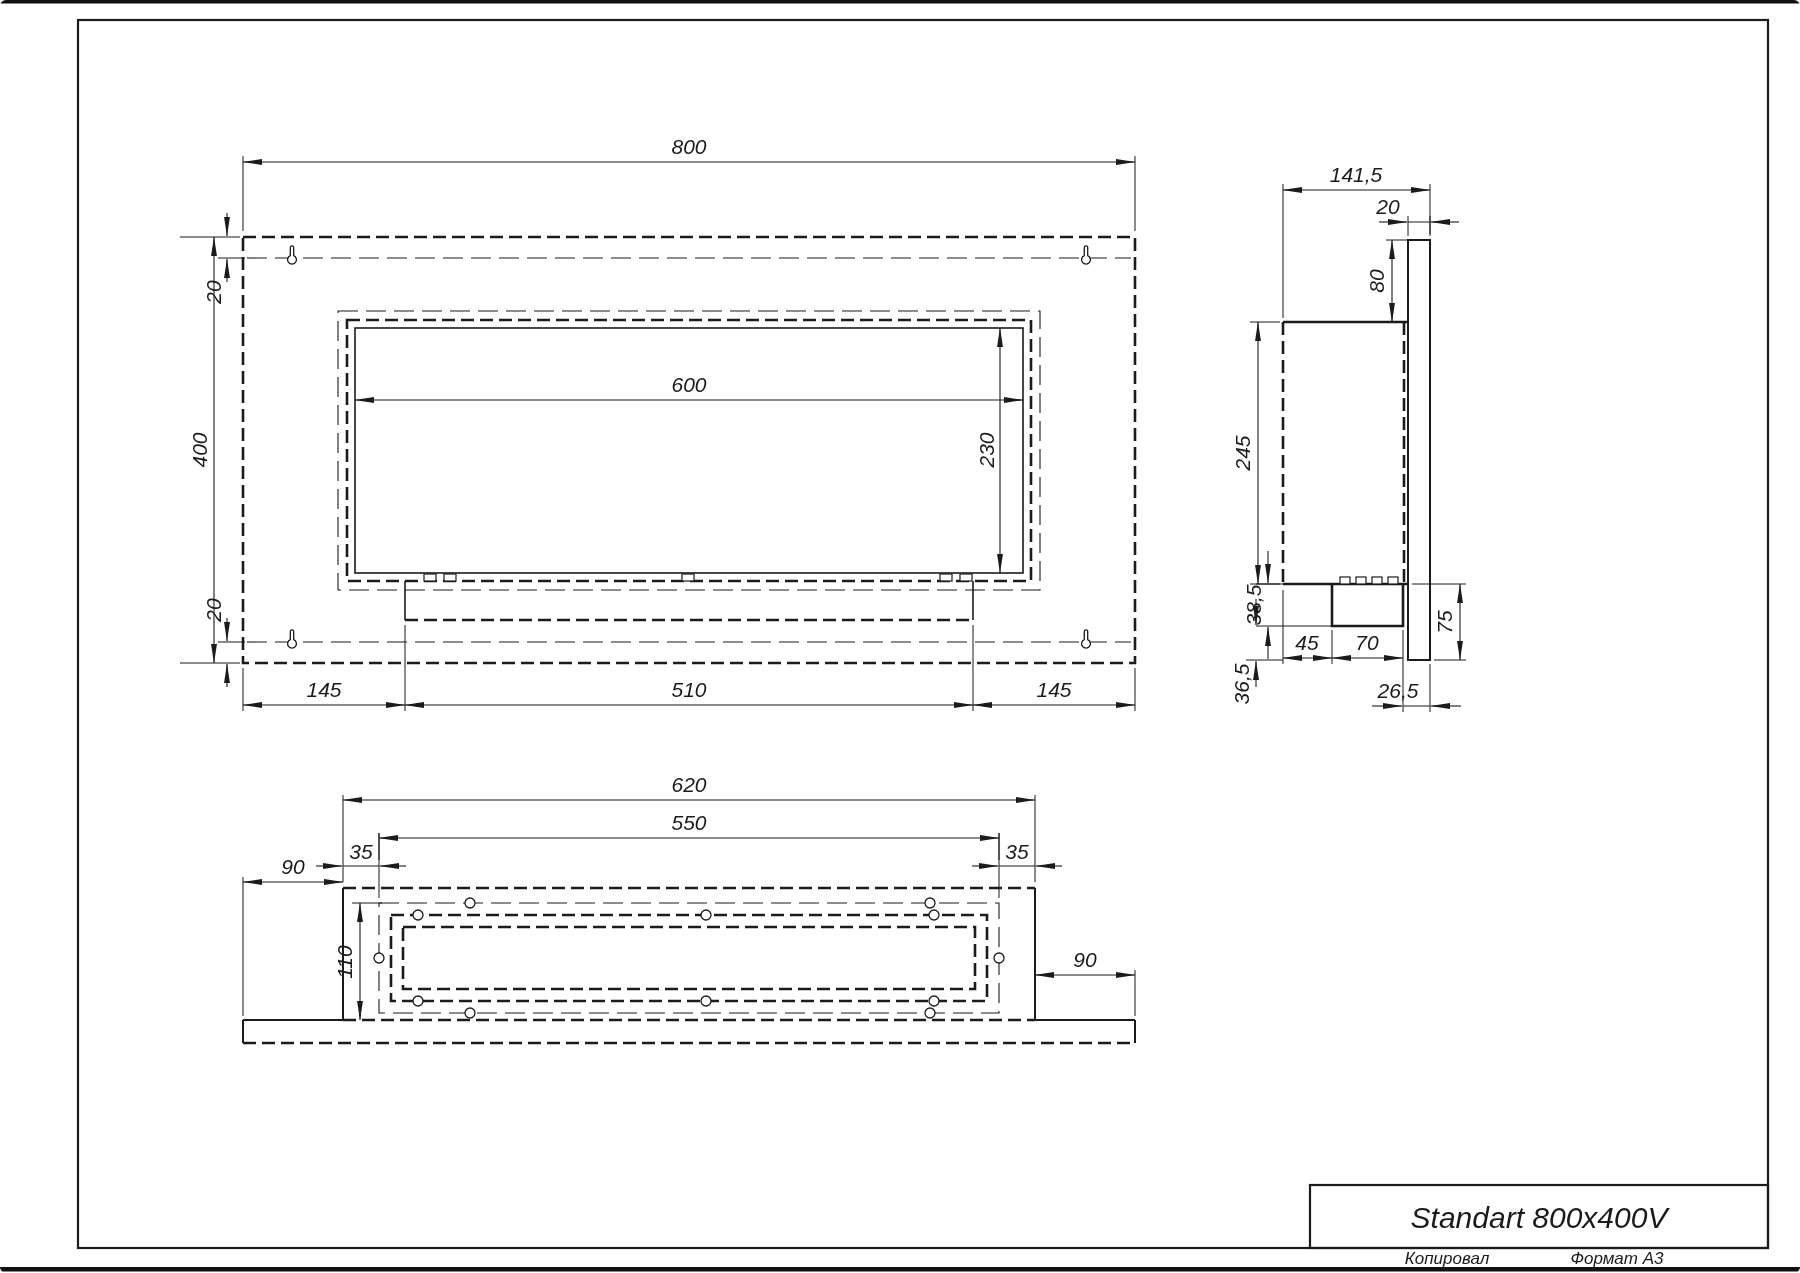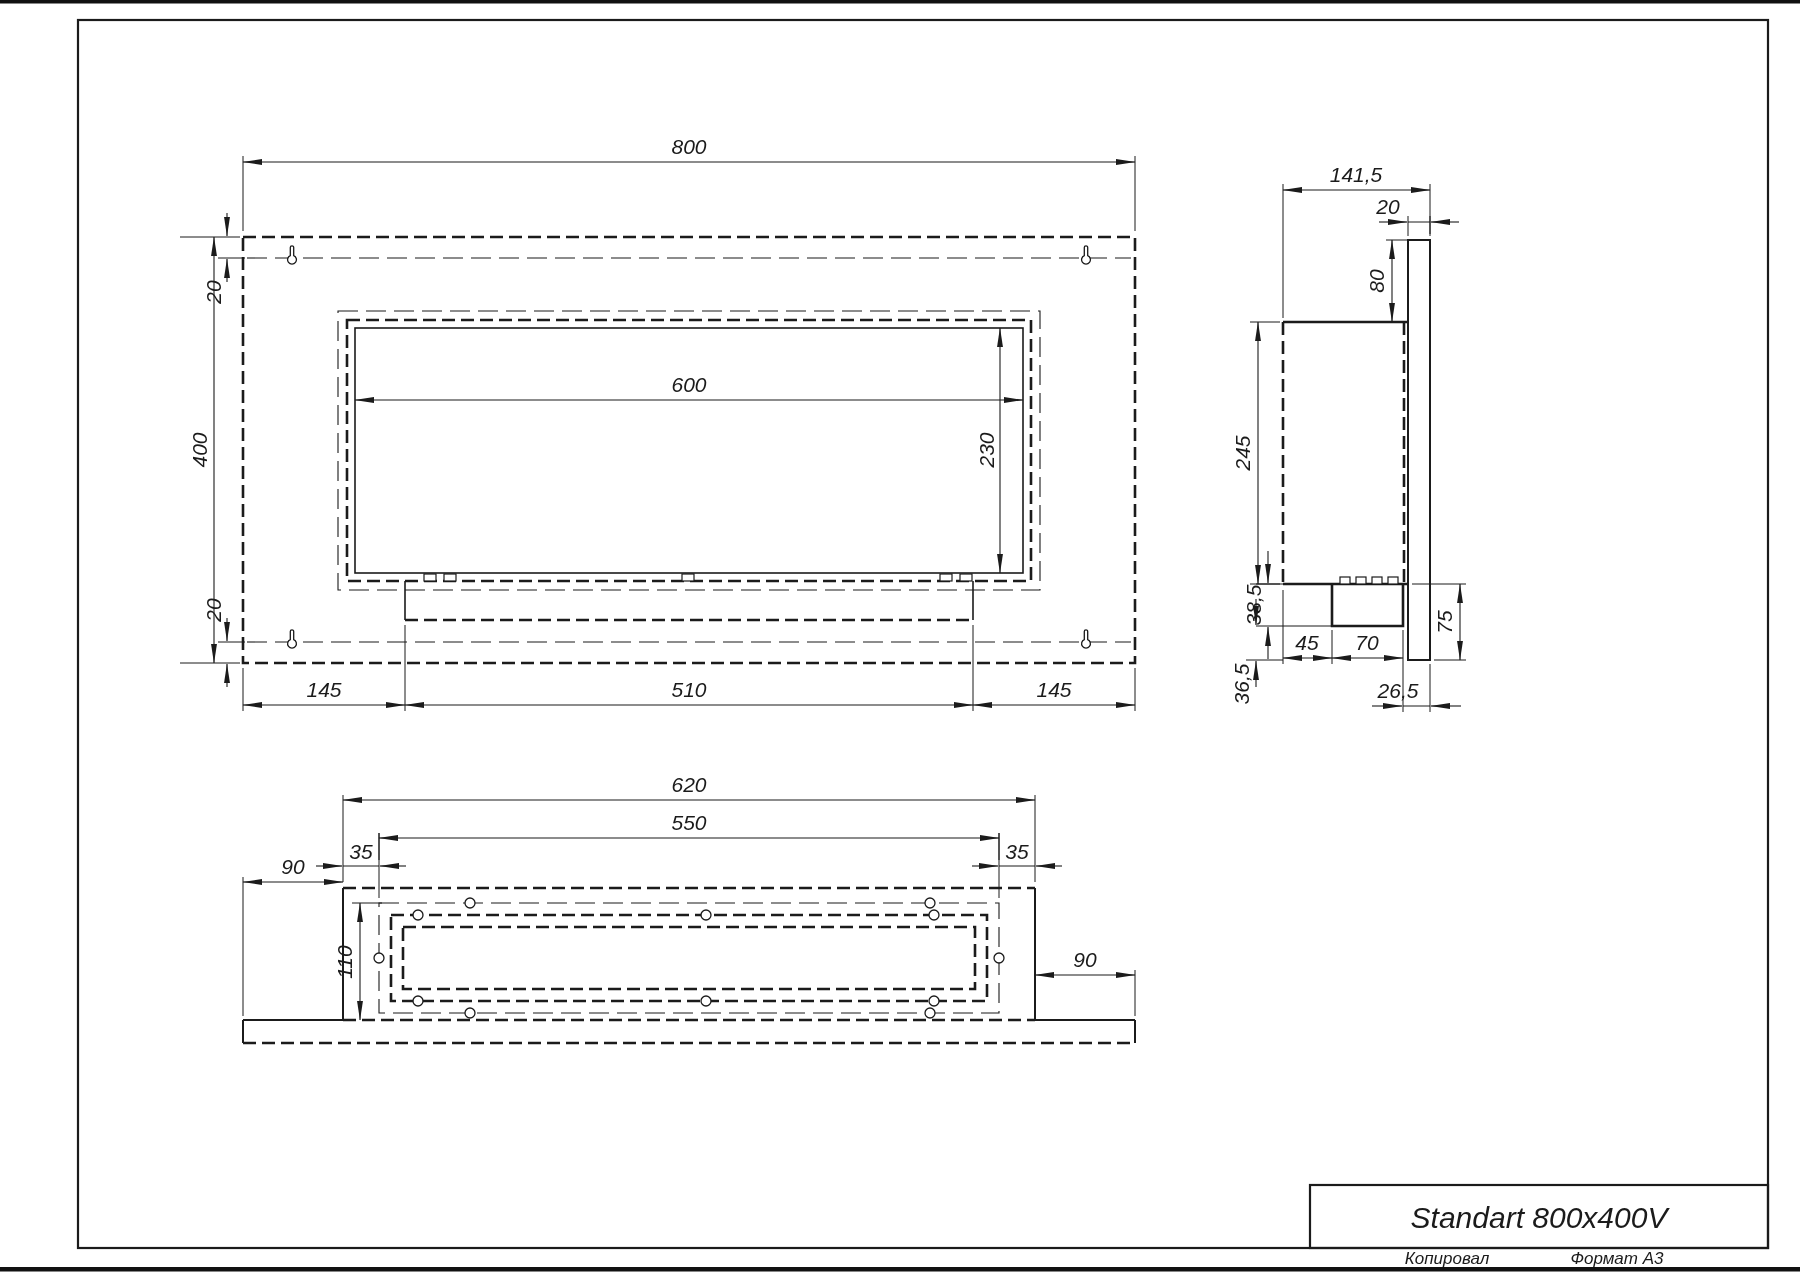--- a/index.html
+++ b/index.html
@@ -1,16 +1,16 @@
 <!DOCTYPE html>
 <html><head>
 <meta charset="utf-8">
 <style>
   html, body { margin: 0; padding: 0; background: #ffffff; }
-  .page { position: relative; width: 1800px; height: 1273px; background: #ffffff; overflow: hidden; }
+  .page { position: relative; width: 1800px; height: 1273px; background: #ffffff; overflow: hidden; border-radius: 6px; }
   svg { display: block; }
   text {
     font-family: "Liberation Sans", "DejaVu Sans", sans-serif;
     font-style: italic;
     fill: #1b1b1b;
   }
   .dim { font-size: 21px; }
   .title-text { font-size: 30px; }
   .foot { font-size: 17px; }
   .ext   { stroke: #1b1b1b; stroke-width: 1.0; fill: none; }

